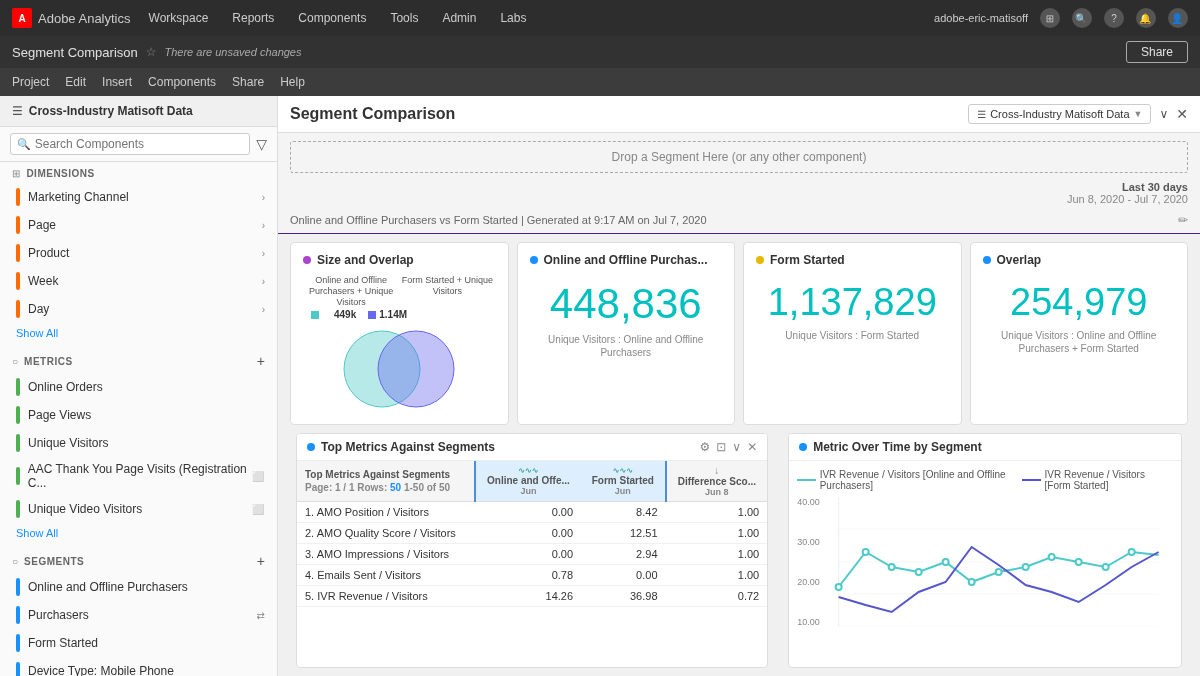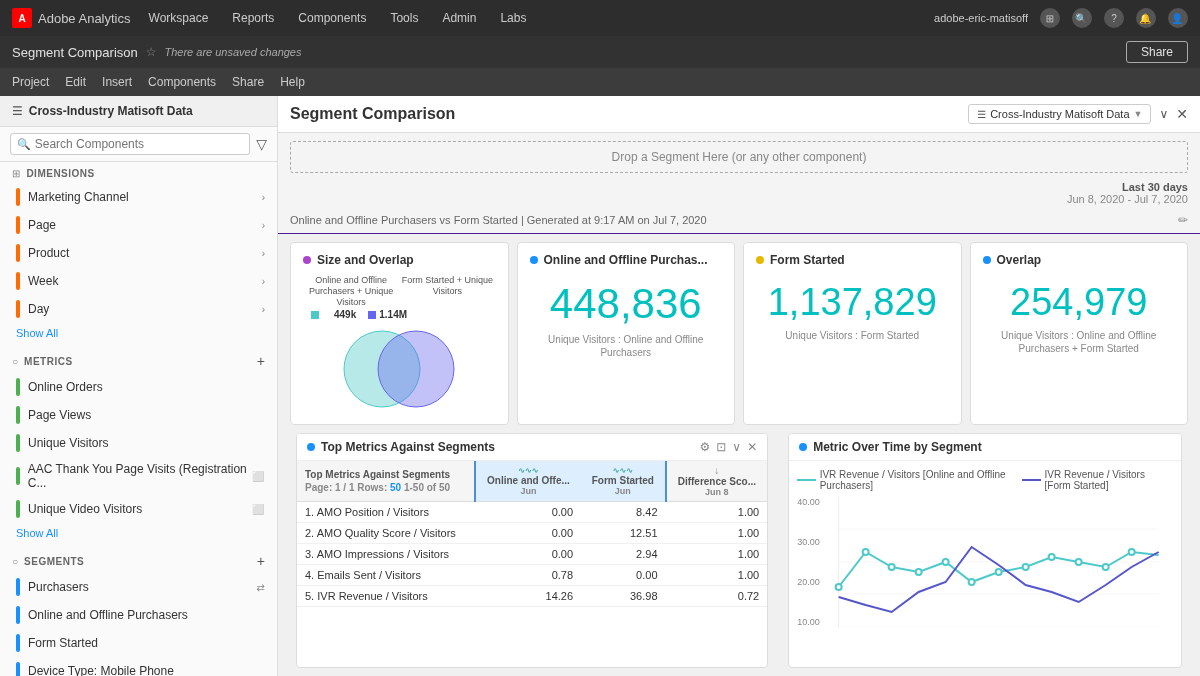--- a/index.html
+++ b/index.html
@@ -457,29 +457,29 @@
     <div class="section-header">
       <div class="section-left">
         <span class="section-icon">○</span>
         <span class="section-title">SEGMENTS</span>
       </div>
       <span class="add-icon">+</span>
     </div>
     <div class="seg-item">
       <div class="seg-left">
           <div class="seg-bar" style="background:#1890ff"></div>
-          <span class="seg-text">Purchasers</span>
-        </div>
-      <span class="seg-icon">⇄</span>
+          <span class="seg-text">Online and Offline Purchasers</span>
+        </div>
     </div>
     <div class="seg-item">
       <div class="seg-left">
           <div class="seg-bar" style="background:#1890ff"></div>
-          <span class="seg-text">Online and Offline Purchasers</span>
-        </div>
+          <span class="seg-text">Purchasers</span>
+        </div>
+      <span class="seg-icon">⇄</span>
     </div>
     <div class="seg-item">
       <div class="seg-left">
           <div class="seg-bar" style="background:#1890ff"></div>
           <span class="seg-text">Form Started</span>
         </div>
     </div>
     <div class="seg-item">
       <div class="seg-left">
           <div class="seg-bar" style="background:#1890ff"></div>

